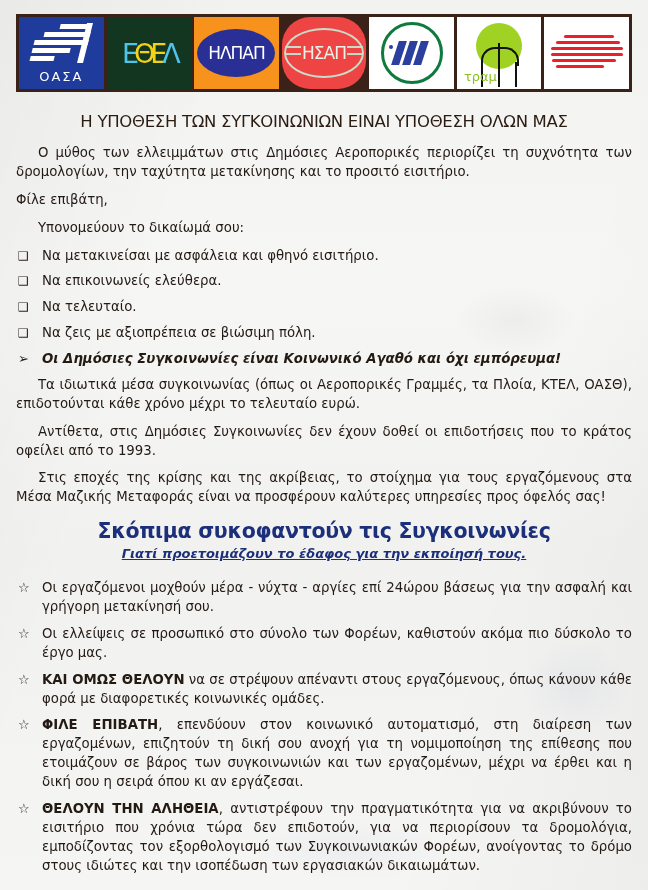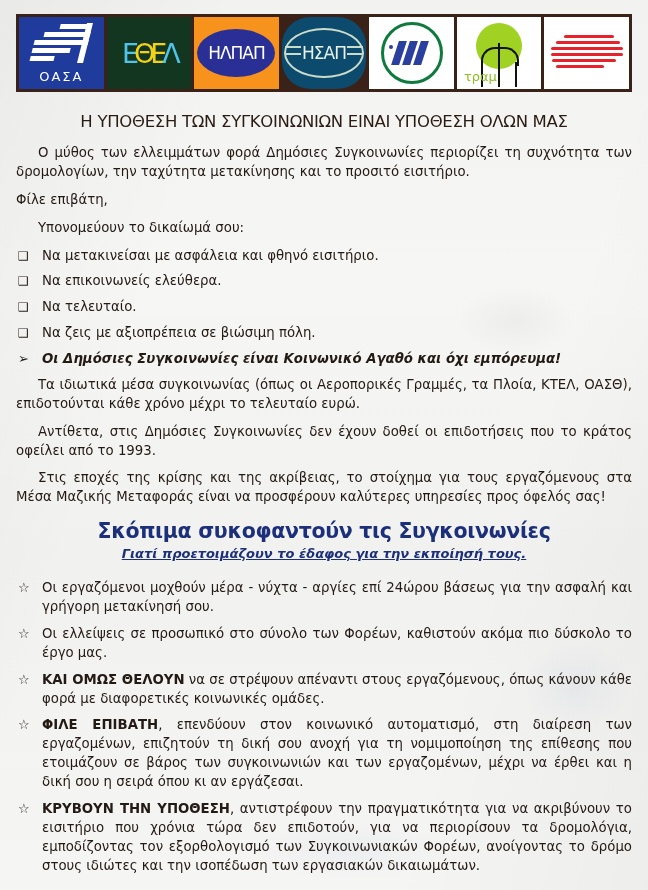--- a/index.html
+++ b/index.html
@@ -117,21 +117,21 @@
     justify-content: center;
   }
   .ilpap-oval span {
     color: #ffffff;
     font-size: 17px;
     letter-spacing: -1px;
     font-family: "DejaVu Sans", sans-serif;
   }
 
   
-  .lg-isap { background: #0c4a6e; border-radius: 28px; }
+  .lg-isap { background: #ef4444; border-radius: 28px; }
   .isap-oval {
     position: absolute;
     left: 50%; top: 50%;
     transform: translate(-50%, -50%);
     width: 76px; height: 46px;
     border-radius: 50%;
     border: 2px solid #c9dcc9;
     display: flex;
     align-items: center;
     justify-content: center;
@@ -445,21 +445,21 @@
       </div>
     </div>
 
   </div>
 
   <div class="doc">
 
 
     <div class="subtitle">Η ΥΠΟΘΕΣΗ ΤΩΝ ΣΥΓΚΟΙΝΩΝΙΩΝ ΕΙΝΑΙ ΥΠΟΘΕΣΗ ΟΛΩΝ ΜΑΣ</div>
 
-    <p class="para">Ο μύθος των ελλειμμάτων φορά Δημόσιες Συγκοινωνίες περιορίζει τη συχνότητα των δρομολογίων, την ταχύτητα μετακίνησης και το προσιτό εισιτήριο.</p>
+    <p class="para">Ο μύθος των ελλειμμάτων στις Δημόσιες Αεροπορικές περιορίζει τη συχνότητα των δρομολογίων, την ταχύτητα μετακίνησης και το προσιτό εισιτήριο.</p>
 
     <p class="para noindent">Φίλε επιβάτη,</p>
 
     <p class="para">Υπονομεύουν το δικαίωμά σου:</p>
 
     <ul class="list squares">
       <li>
         <span class="marker">❑</span>
         <span>Να μετακινείσαι με ασφάλεια και φθηνό εισιτήριο.</span>
       </li>
@@ -503,21 +503,21 @@
       <li>
         <span class="marker">☆</span>
         <b>ΚΑΙ ΟΜΩΣ ΘΕΛΟΥΝ</b><span> να σε στρέψουν απέναντι στους εργαζόμενους, όπως κάνουν κάθε φορά με διαφορετικές κοινωνικές ομάδες.</span>
       </li>
       <li>
         <span class="marker">☆</span>
         <b>ΦΙΛΕ ΕΠΙΒΑΤΗ</b><span>, επενδύουν στον κοινωνικό αυτοματισμό, στη διαίρεση των εργαζομένων, επιζητούν τη δική σου ανοχή για τη νομιμοποίηση της επίθεσης που ετοιμάζουν σε βάρος των συγκοινωνιών και των εργαζομένων, μέχρι να έρθει και η δική σου η σειρά όπου κι αν εργάζεσαι.</span>
       </li>
       <li>
         <span class="marker">☆</span>
-        <b>ΚΡΥΒΟΥΝ ΤΗΝ ΥΠΟΘΕΣΗ</b><span>, αντιστρέφουν την πραγματικότητα για να ακριβύνουν το εισιτήριο που χρόνια τώρα δεν επιδοτούν, για να περιορίσουν τα δρομολόγια, εμποδίζοντας τον εξορθολογισμό των Συγκοινωνιακών Φορέων, ανοίγοντας το δρόμο στους ιδιώτες και την ισοπέδωση των εργασιακών δικαιωμάτων.</span>
+        <b>ΘΕΛΟΥΝ ΤΗΝ ΑΛΗΘΕΙΑ</b><span>, αντιστρέφουν την πραγματικότητα για να ακριβύνουν το εισιτήριο που χρόνια τώρα δεν επιδοτούν, για να περιορίσουν τα δρομολόγια, εμποδίζοντας τον εξορθολογισμό των Συγκοινωνιακών Φορέων, ανοίγοντας το δρόμο στους ιδιώτες και την ισοπέδωση των εργασιακών δικαιωμάτων.</span>
       </li>
     </ul>
 
   </div>
 
   <div class="blotch b1"></div>
   <div class="blotch b2"></div>
   <div class="blotch b3"></div>
 </div>
 

